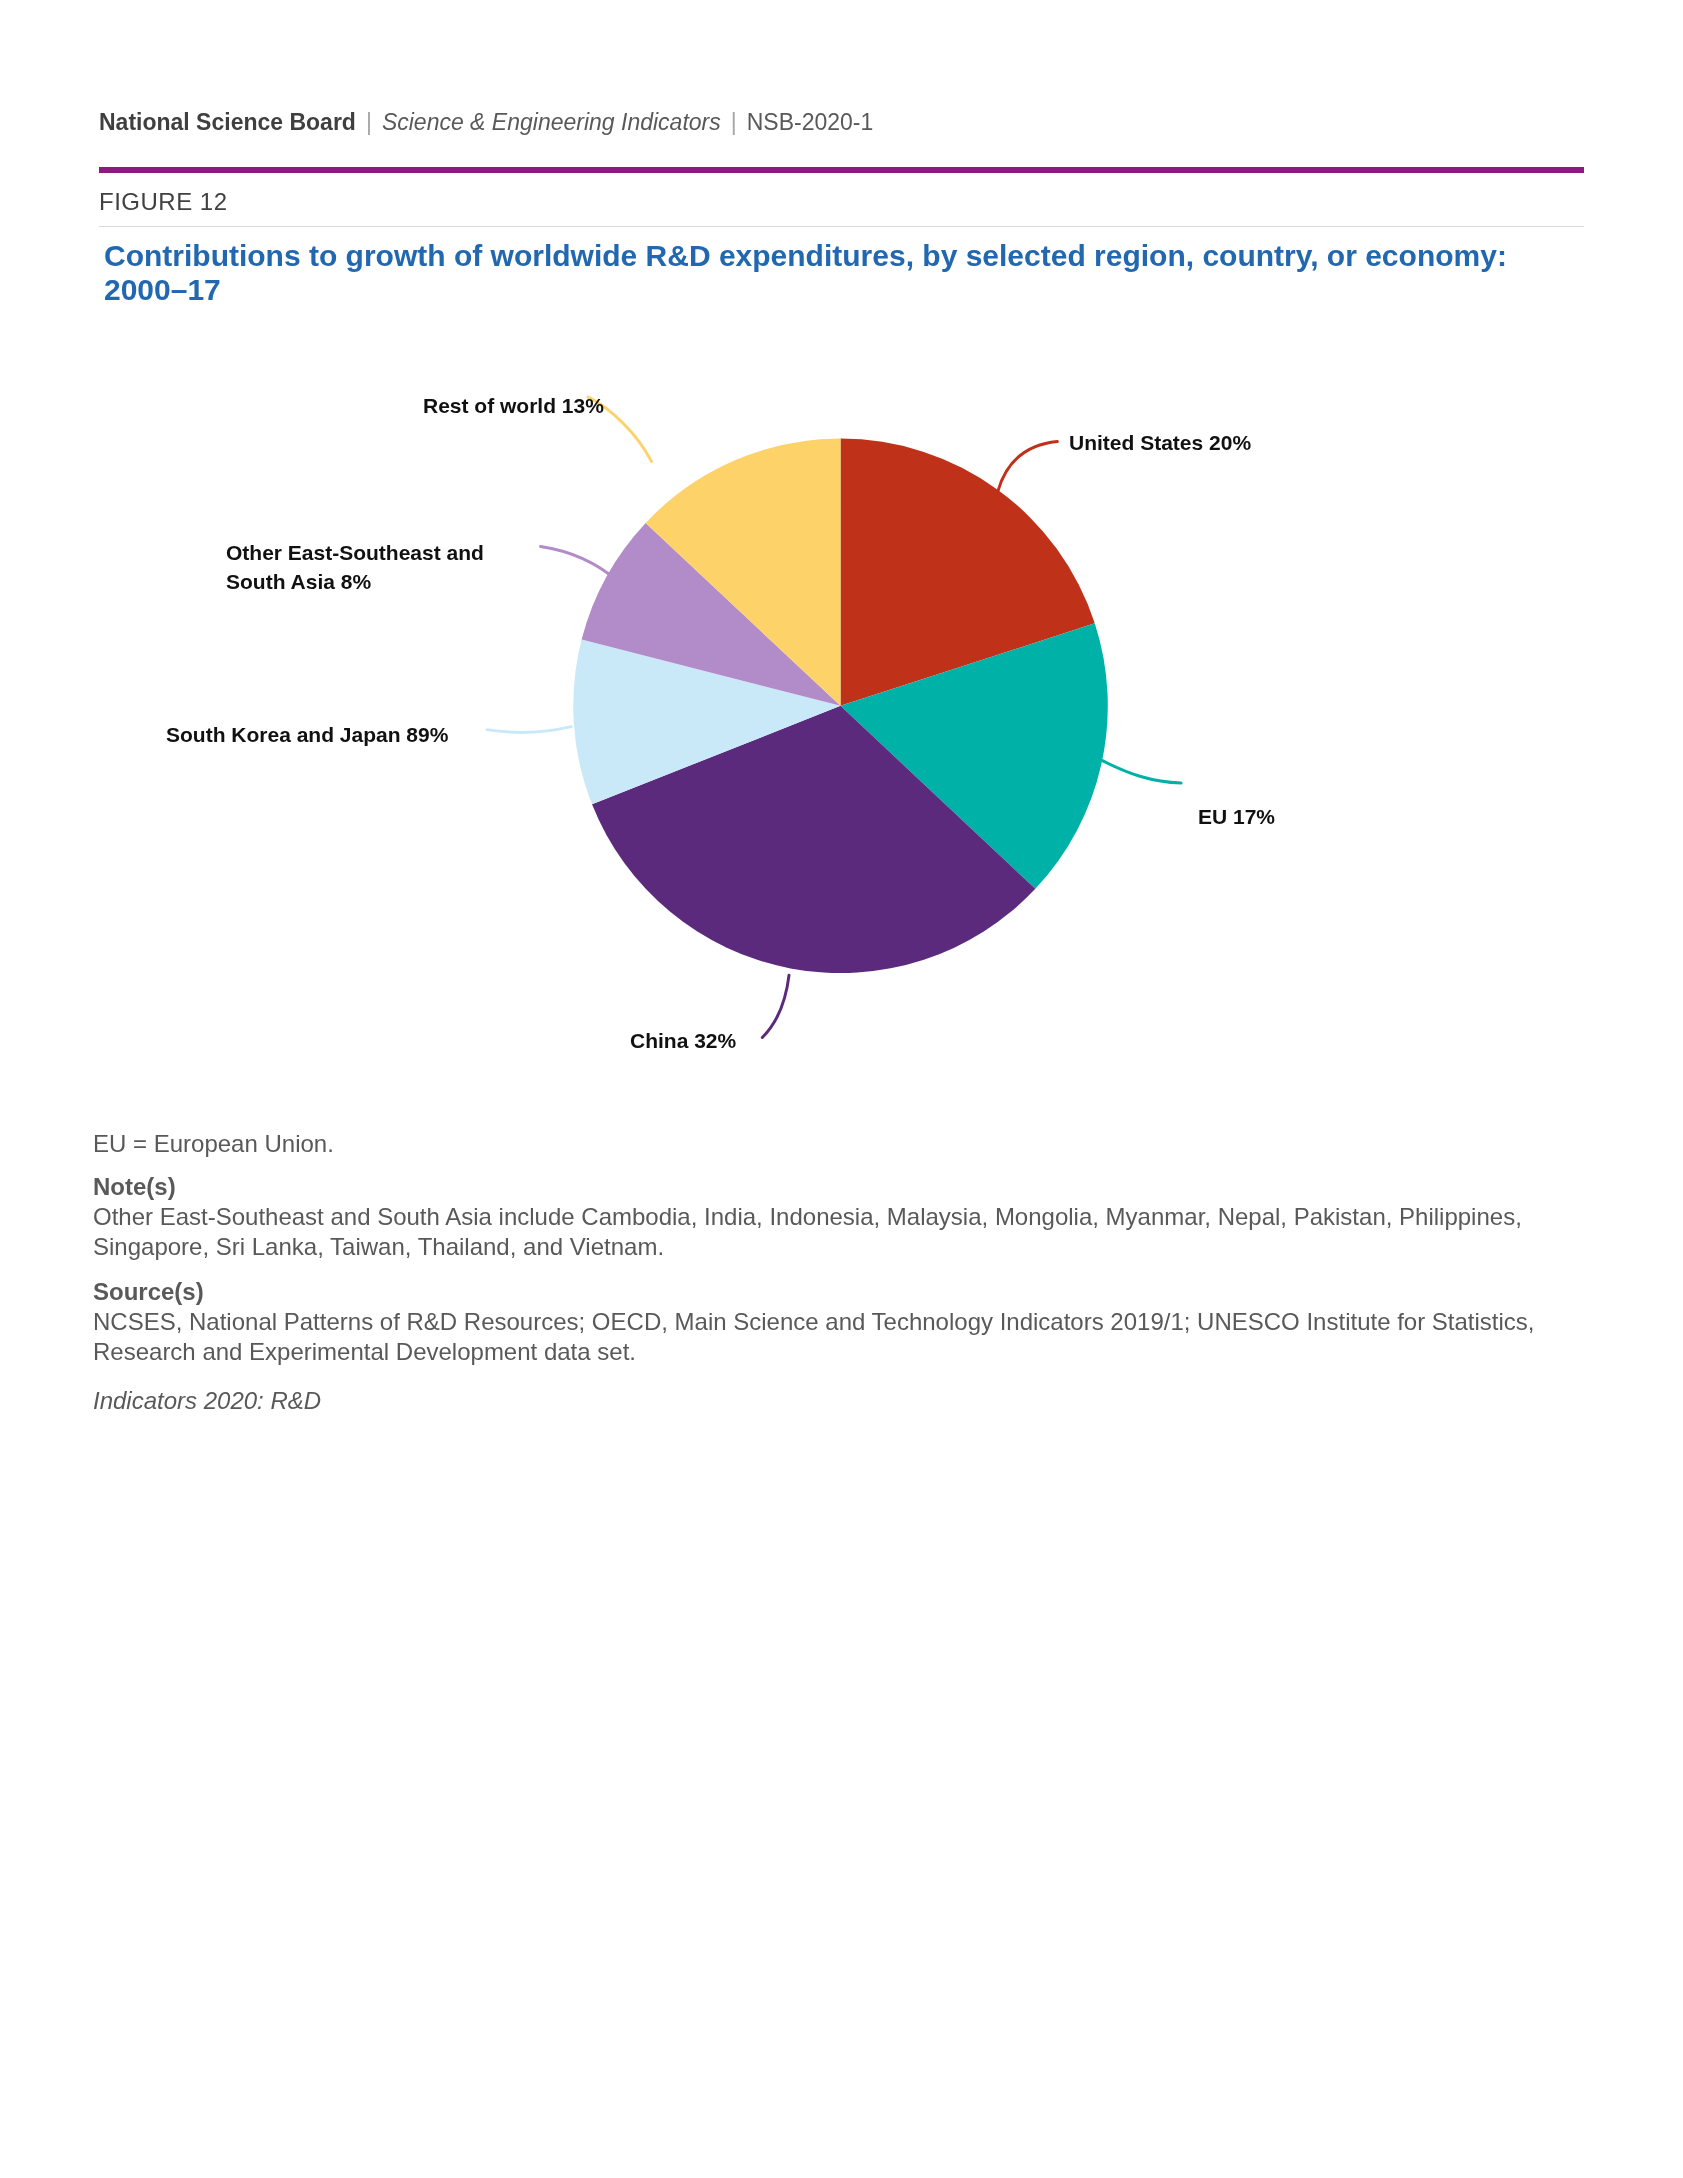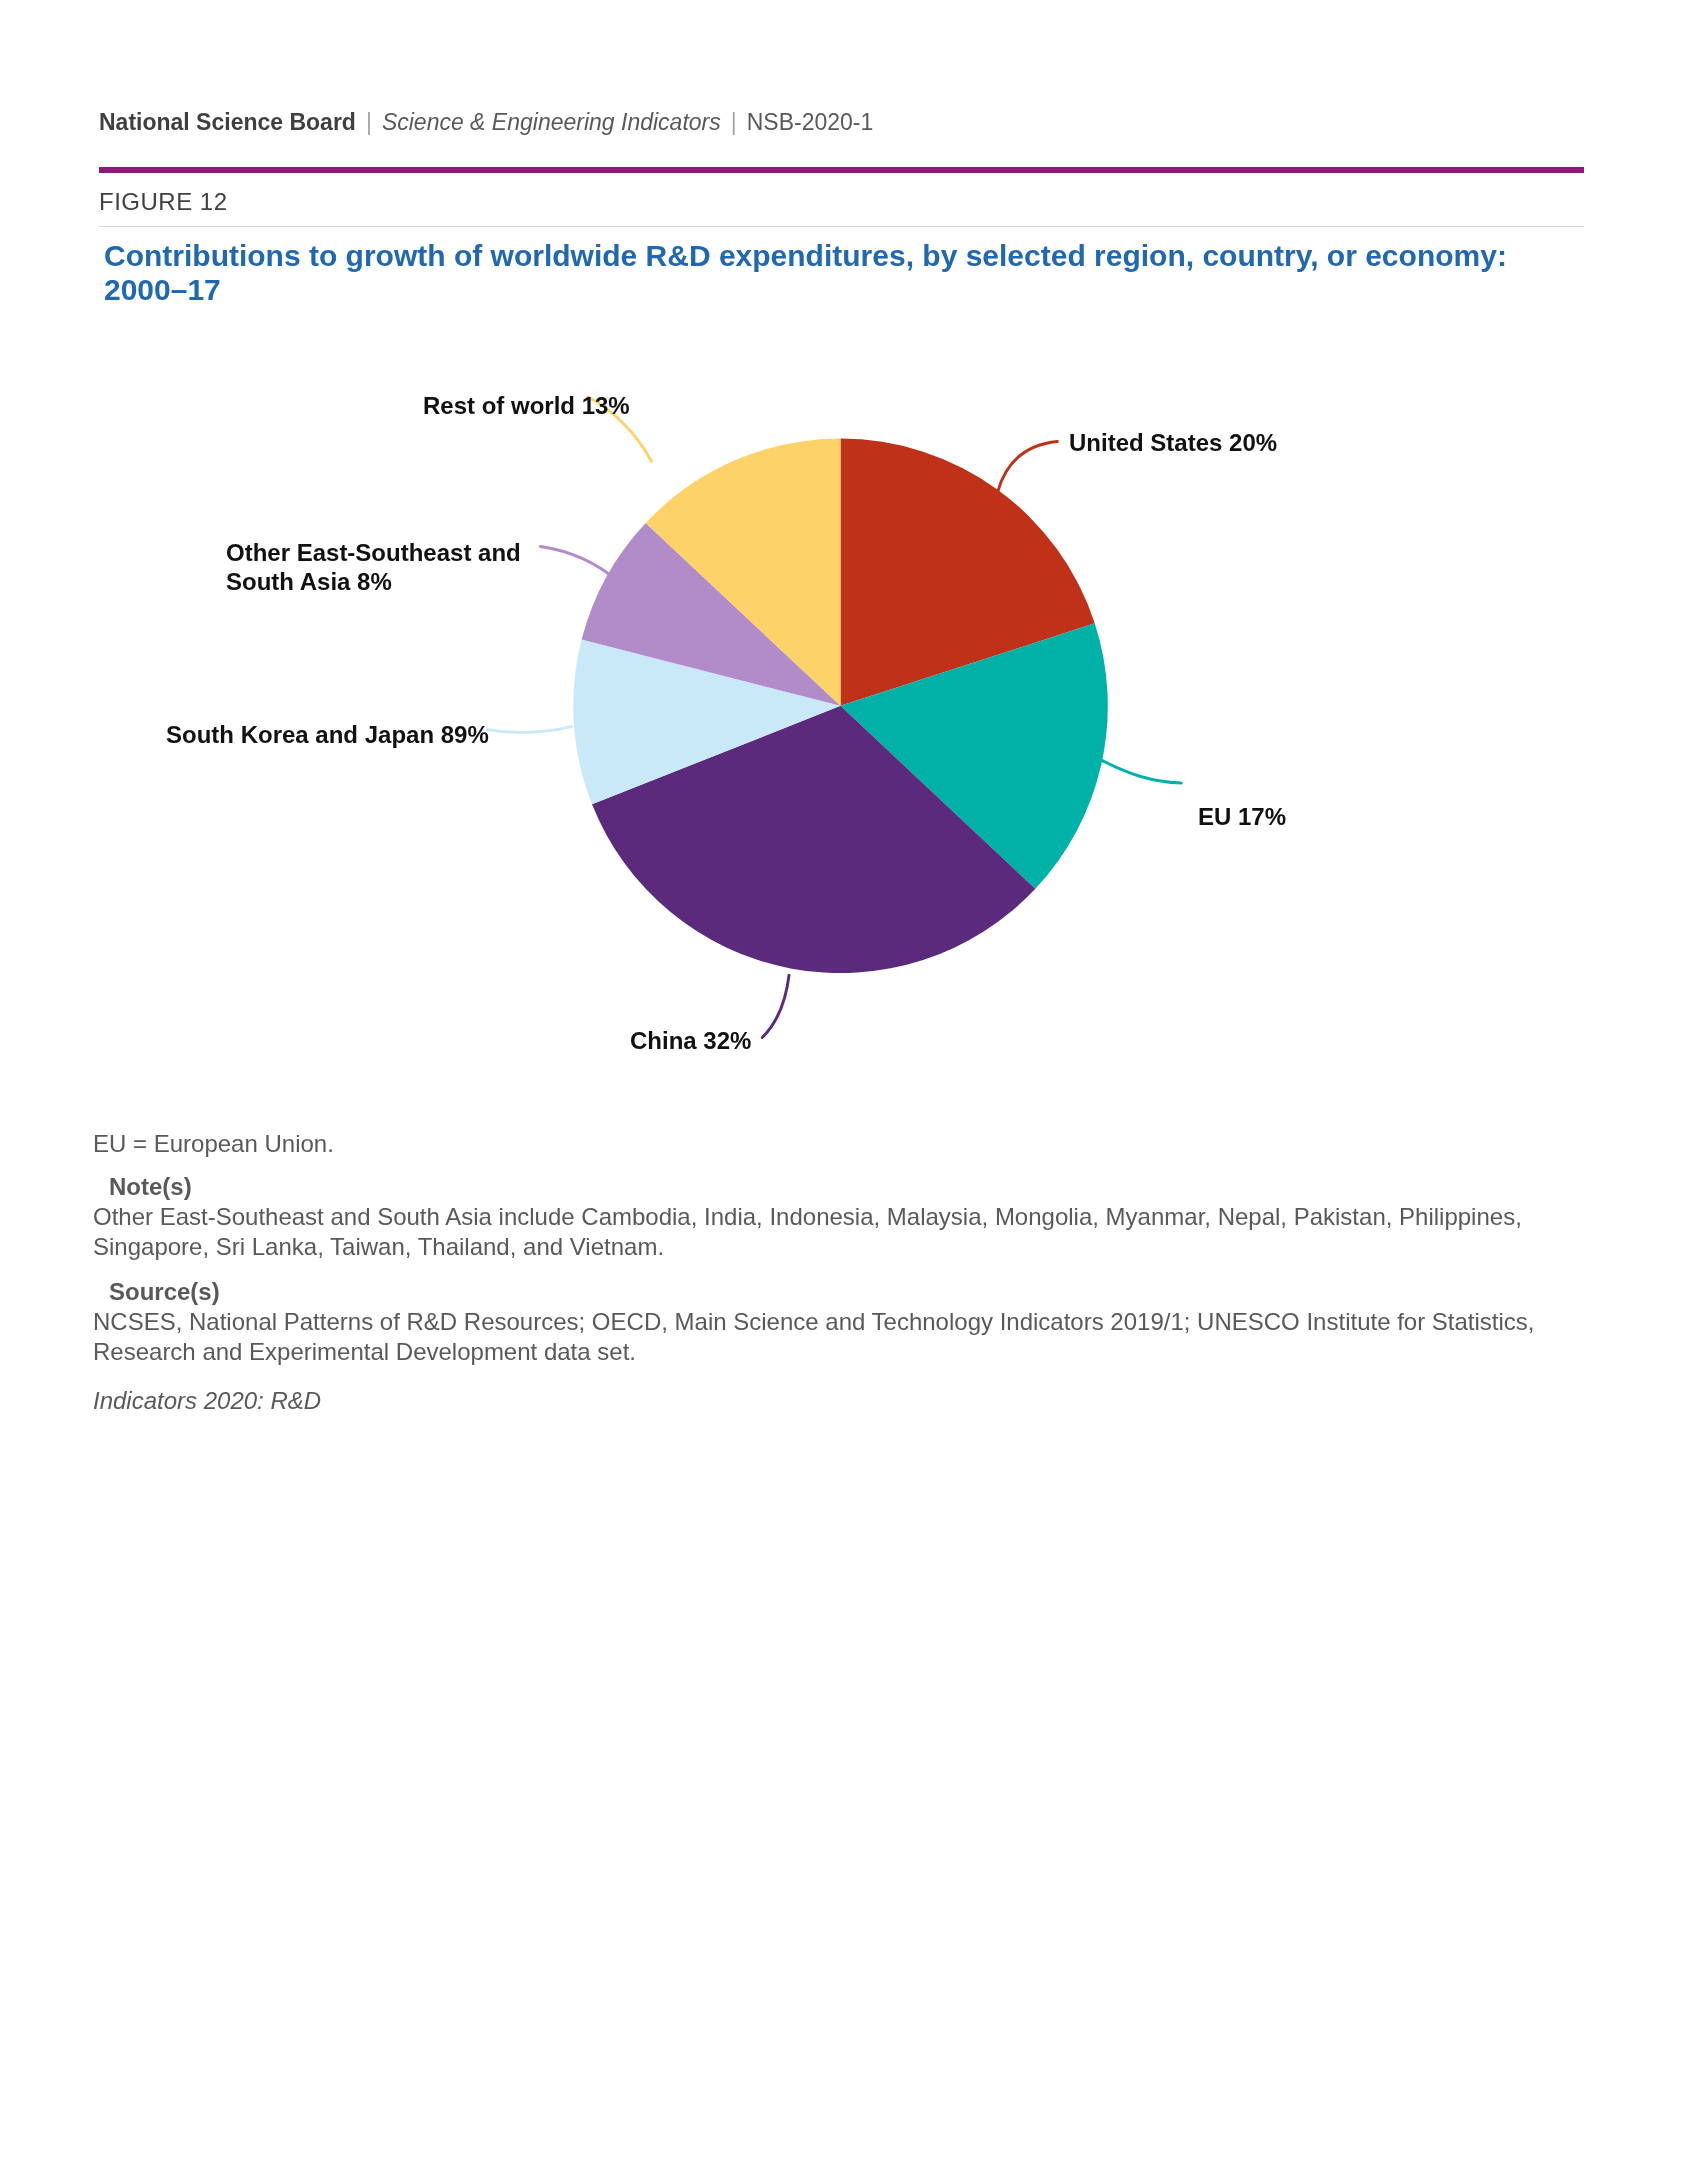--- a/index.html
+++ b/index.html
@@ -19,27 +19,27 @@
 
   .purple-rule{left:99px;top:167px;width:1485px;height:6px;background:var(--rule-color,#8E1A7D);}
   .figure-label{left:99px;top:188px;font-size:24px;color:#414141;letter-spacing:0.5px;}
   .gray-rule{left:99px;top:226px;width:1485px;height:1px;background:#d9d9d9;}
   .figure-title{left:86px;top:239px;width:1485px;font-size:30px;font-weight:600;color:var(--title-color,#2268B0);margin-left:18px;}
 
   
   #chart-svg{left:0;top:0;pointer-events:none;}
   #chart-svg path.slice{pointer-events:auto;}
   .pie-label{
-    position:absolute;font-size:24px;font-weight:700;color:#111111;
+    position:absolute;font-size:21px;font-weight:700;color:#111111;
     line-height:29px;white-space:pre-line;
   }
 
   
   .foot{left:93px;width:1490px;font-size:24px;color:#595959;line-height:30px;}
-  .foot.bold{font-weight:700;margin-left:16px;}
+  .foot.bold{font-weight:700;}
   .foot.italic{font-style:italic;}
 </style>
 </head>
 <body>
 
 <div class="abs report-header">
   <span class="org">National Science Board</span><span class="sep">|</span><span class="pub">Science &amp; Engineering Indicators</span><span class="sep">|</span><span class="rid">NSB-2020-1</span>
 </div>
 
 <div class="abs purple-rule"></div>

